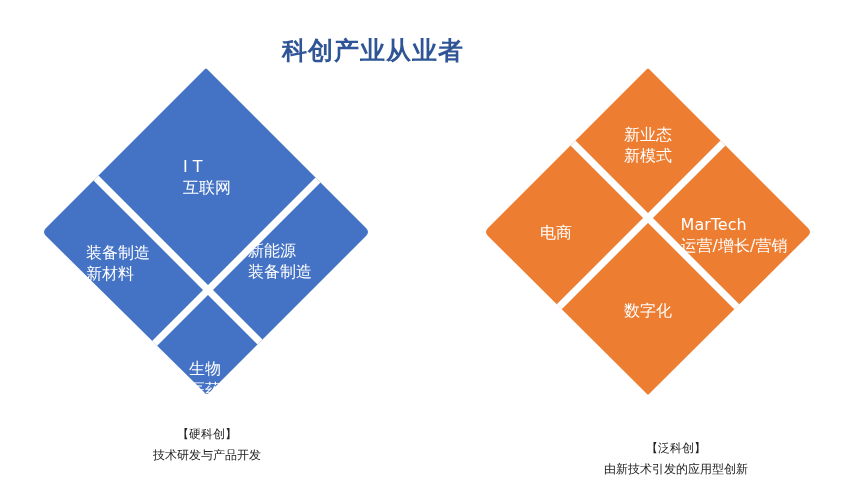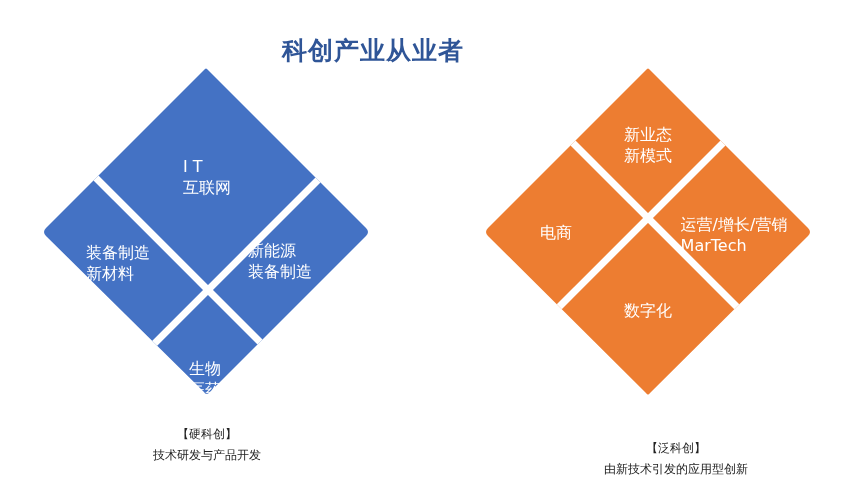--- a/index.html
+++ b/index.html
@@ -67,22 +67,22 @@
 </div>
 
 <div class="label" style="left:648px; top:145px;">
   <div>新业态</div>
   <div>新模式</div>
 </div>
 <div class="label" style="left:556px; top:232px;">
   <div>电商</div>
 </div>
 <div class="label" style="left:734px; top:235px;">
+  <div>MarTech</div>
   <div>运营/增长/营销</div>
-  <div>MarTech</div>
 </div>
 <div class="label" style="left:648px; top:310px;">
   <div>数字化</div>
 </div>
 
 <div class="caption" style="left:207px; top:424px;">
   <div>【硬科创】</div>
   <div>技术研发与产品开发</div>
 </div>
 <div class="caption" style="left:648px; top:438px;margin-left:28px;">

